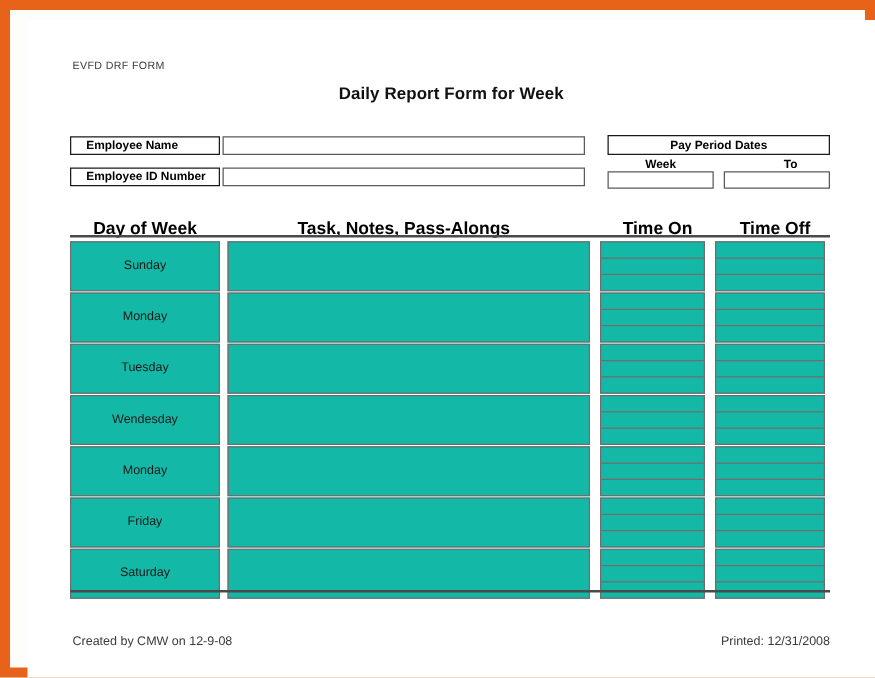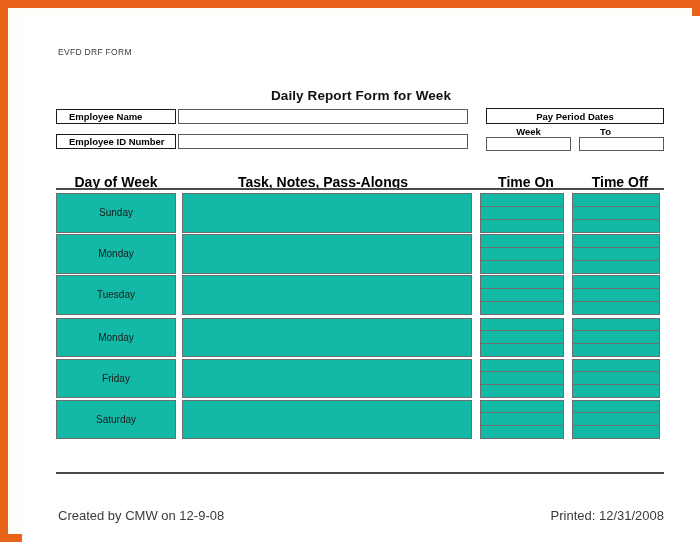--- a/index.html
+++ b/index.html
@@ -41,21 +41,21 @@
     font-size: 8.5px;
     color: #3a3a3a;
     letter-spacing: 0.3px;
     white-space: nowrap;
   }
 
   
   .doc-title {
     position: absolute;
     left: 0;
-    top: 72px;
+    top: 51px;
     width: 678px;
     text-align: center;
     font-size: 13.5px;
     font-weight: bold;
     color: #111111;
     letter-spacing: 0.1px;
   }
 
   
   .lbl-box {
@@ -99,21 +99,21 @@
   }
   .pp-sublabel {
     position: absolute;
     top: 110px;
     font-size: 9.5px;
     font-weight: bold;
     color: #000;
     text-align: center;
   }
   #pp-from-label { left: 464px; width: 85px; }
-  #pp-to-label   { left: 541px; width: 85px; }
+  #pp-to-label   { left: 568px; width: 85px; }
   #pp-from-input { left: 464px; top: 121px; width: 85px; height: 14px; }
   #pp-to-input   { left: 557px; top: 121px; width: 85px; height: 14px; }
 
   
   .col-head {
     position: absolute;
     top: 158px;
     font-size: 14px;
     font-weight: bold;
     color: #000;
@@ -186,21 +186,21 @@
     top: 456px;
     width: 608px;
     height: 2.2px;
     background: #4a4a4a;
   }
 
   
   .footer {
     position: absolute;
     top: 492px;
-    font-size: 13px;
+    font-size: 10px;
     color: #3a3a3a;
     white-space: nowrap;
   }
   #footer-left  { left: 36px; }
   #footer-right { right: 36px; }
 </style>
 </head>
 <body>
 
 <div class="frame">
@@ -268,20 +268,34 @@
             <div class="subline"></div>
             <div class="subline"></div>
           </div>
           <div class="cell time last">
             <div class="subline"></div>
             <div class="subline"></div>
             <div class="subline"></div>
           </div>
         </div>
         <div class="row-gap"></div>
+        <div class="row">
+          <div class="cell day">Wendesday</div>
+          <div class="cell task"></div>
+          <div class="cell time">
+            <div class="subline"></div>
+            <div class="subline"></div>
+            <div class="subline"></div>
+          </div>
+          <div class="cell time last">
+            <div class="subline"></div>
+            <div class="subline"></div>
+            <div class="subline"></div>
+          </div>
+        </div>
         <div class="row-gap"></div>
         <div class="row">
           <div class="cell day">Monday</div>
           <div class="cell task"></div>
           <div class="cell time">
             <div class="subline"></div>
             <div class="subline"></div>
             <div class="subline"></div>
           </div>
           <div class="cell time last">

